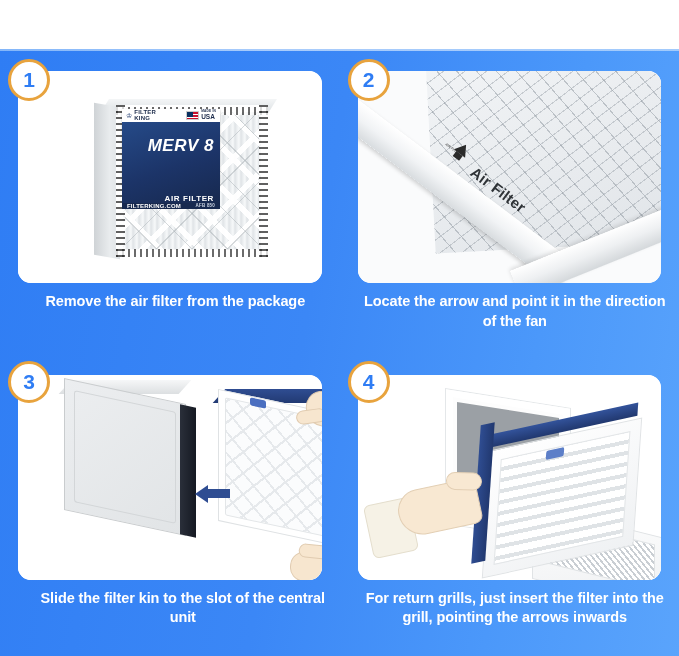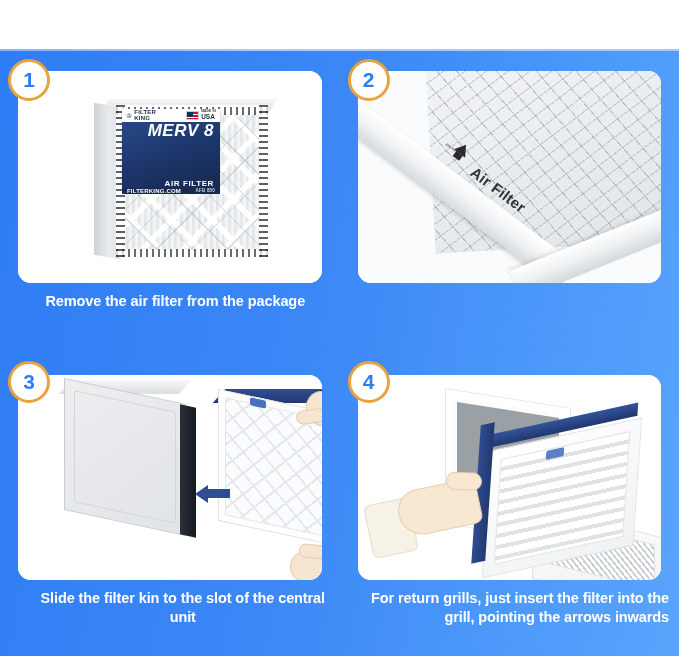--- a/index.html
+++ b/index.html
@@ -151,21 +151,21 @@
     position:relative;border:.5px solid #ccc;box-sizing:border-box;
   }
   .flag::before{
     content:"";position:absolute;left:0;top:0;width:6px;height:5px;background:#0a3161;
   }
   .usa-txt{font-size:6.5px;font-weight:bold;color:#1b2a4a;line-height:1;}
   .usa-small{font-size:3.2px;display:block;font-weight:bold;letter-spacing:.2px;}
   .label-body{
     flex:1;background:linear-gradient(160deg,#254a88 0%,#1c3468 55%,#17294f 100%);
     display:flex;flex-direction:column;justify-content:center;align-items:flex-end;
-    padding:0 6px 0 0;box-sizing:border-box;position:relative;gap:39px;
+    padding:15px 6px 0 0;box-sizing:border-box;position:relative;gap:39px;
   }
   .merv{
     font-size:17px;font-weight:bold;color:#ffffff;font-style:italic;
     letter-spacing:.5px;line-height:1;
   }
   .airfilter{
     font-size:8px;font-weight:bold;color:#ffffff;letter-spacing:.6px;
     line-height:1;margin-top:2px;
   }
   .label-foot{
@@ -429,20 +429,21 @@
           <div class="p2-rail"></div>
           <div class="p2-rail2"></div>
           <div class="p2-arrow">
             <div class="tri"></div>
             <div class="stem"></div>
           </div>
           <div class="p2-tiny">AIR FLOW</div>
           <div class="p2-airfilter">Air Filter</div>
         </div>
       </div>
+      <div class="caption" style="top:243px;">Locate the arrow and point it in the direction of the fan</div>
     </div>
 
     <div class="cell row2">
       <div class="badge">3</div>
       <div class="card">
         <div class="ill3">
           <div class="unit-top"></div>
           <div class="unit-front"></div>
           <div class="unit-side"></div>
 
@@ -470,17 +471,17 @@
           <div class="duct4"></div>
           <div class="grill4b"></div>
           <div class="grill4-top"></div>
           <div class="grill4"></div>
           <div class="grill4-edge"></div>
           <div class="clip4"></div>
           <div class="hand4-wrist"></div>
           <div class="hand4"></div>
         </div>
       </div>
-      <div class="caption" style="top:236px;text-align:right;">For return grills, just insert the filter into the grill, pointing the arrows inwards</div>
+      <div class="caption" style="top:236px;">For return grills, just insert the filter into the grill, pointing the arrows inwards</div>
     </div>
 
   </div>
 </div>
 
 </body></html>

